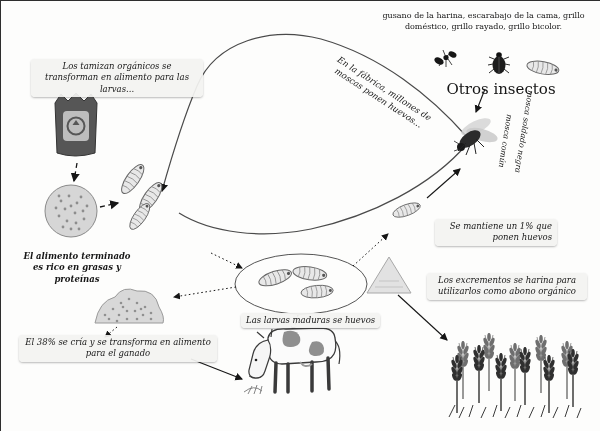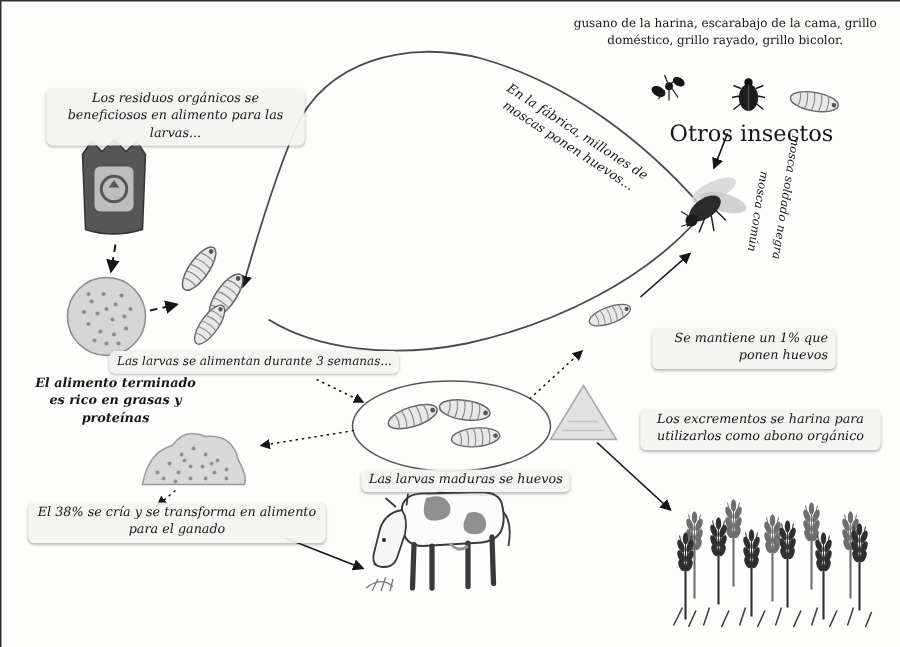--- a/index.html
+++ b/index.html
@@ -220,24 +220,23 @@
   <div class="lbl bold small" style="left:375px;top:10px;width:215px;">gusano de la harina, escarabajo de la cama, grillo doméstico, grillo rayado, grillo bicolor.</div>
 
   <div class="lbl bold" style="left:444px;top:78px;width:112px;font-size:15px;">Otros insectos</div>
 
   <div class="lbl rot-factory" style="left:338px;top:52px;width:115px;">En la fábrica, millones de moscas ponen huevos...</div>
 
   <div class="lbl rot-fly" style="left:534px;top:90px;">mosca soldado negra</div>
 
   <div class="lbl rot-fly" style="left:513px;top:114px;">mosca común</div>
 
-  <div class="lbl boxed" style="left:30px;top:58px;width:162px;">Los residuos orgánicos se beneficiosos en alimento para las larvas...</div>
-
-
-  <div class="lbl boxed nowrap small" style="left:72px;top:233px;">Las larvas se alimentan durante 3 semanas...</div>
+  <div class="lbl boxed" style="left:30px;top:58px;width:162px;">Los tamizan orgánicos se transforman en alimento para las larvas...</div>
+
+
 
   <div class="lbl bolditalic" style="left:22px;top:250px;width:108px;">El alimento terminado es rico en grasas y proteínas</div>
 
   <div class="lbl boxed" style="left:18px;top:334px;width:188px;">El 38% se cría y se transforma en alimento para el ganado</div>
 
   <div class="lbl boxed nowrap" style="left:240px;top:312px;">Las larvas maduras se huevos</div>
 
   <div class="lbl boxed" style="left:434px;top:218px;width:112px;text-align:right;">Se mantiene un 1% que ponen huevos</div>
 
   <div class="lbl boxed" style="left:426px;top:272px;width:150px;">Los excrementos se harina para utilizarlos como abono orgánico</div>

